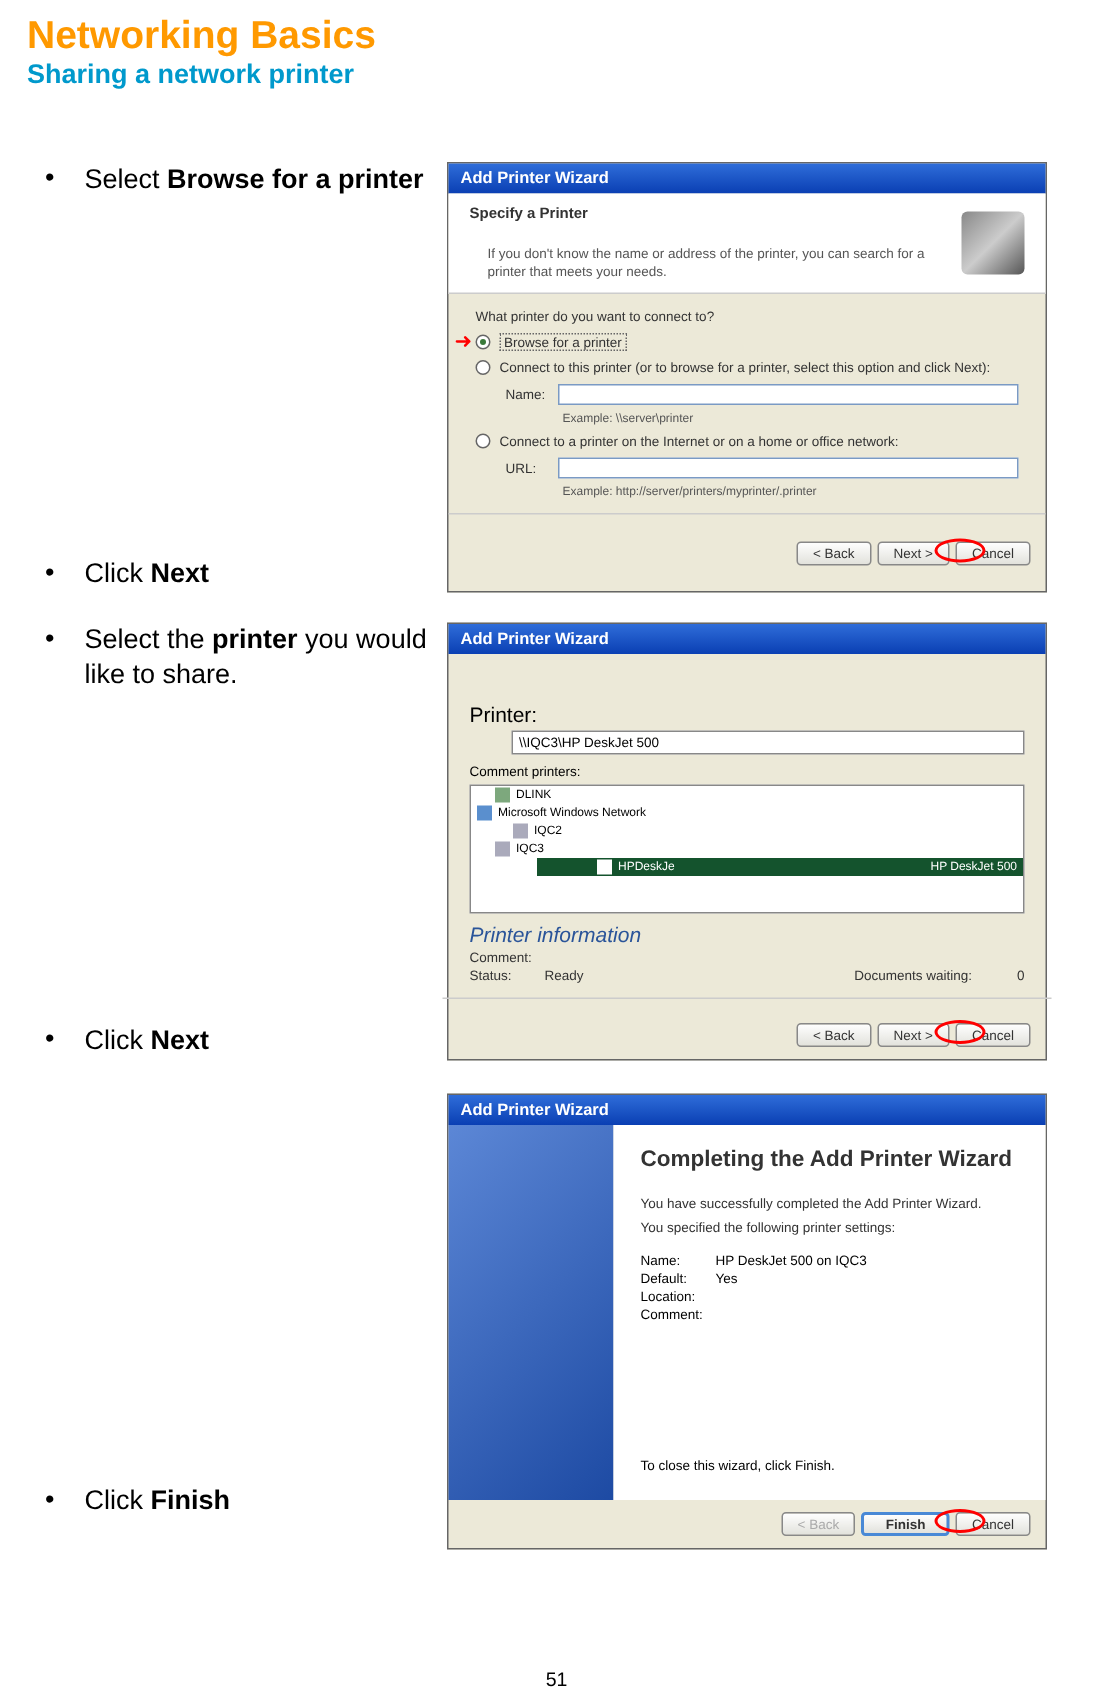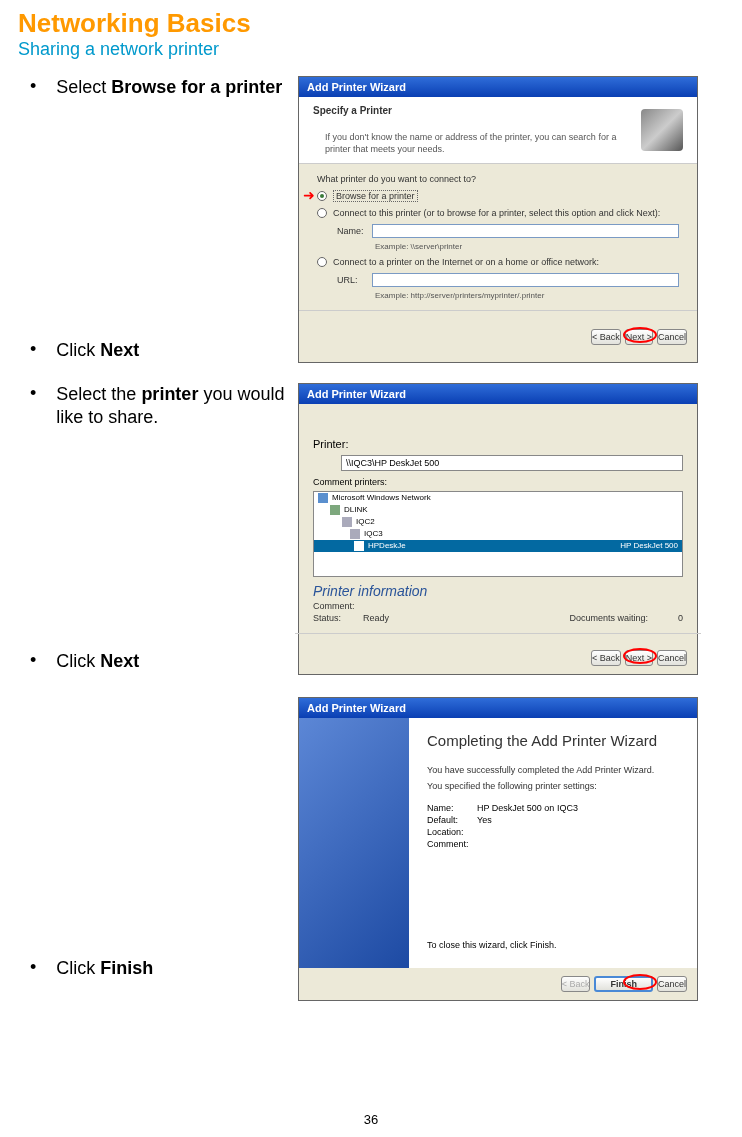--- a/index.html
+++ b/index.html
@@ -17,22 +17,22 @@
     }
     .title {
       color: #ff9900;
       font-size: 26px;
       font-weight: bold;
       margin-bottom: 0;
     }
     .subtitle {
       color: #0099cc;
       font-size: 18px;
-      font-weight: normal;
-      margin-bottom: 16px;
+      font-weight: bold;
+      margin-bottom: 48px;
     }
     .content-row {
       display: flex;
       margin-bottom: 20px;
     }
     .instruction-column {
       width: 280px;
       flex-shrink: 0;
     }
     .instruction {
@@ -168,21 +168,21 @@
       padding: 8px 10px;
       display: flex;
       justify-content: flex-end;
       gap: 4px;
       align-items: center;
     }
     .btn {
       border: 1px solid #888;
       background: linear-gradient(#fefefe, #e2e2dc);
       font-size: 9px;
-      padding: 2px 0;
+      padding: 2px 10px;
       border-radius: 3px;
       color: #333;
     }
     .btn.disabled {
       color: #aaa;
     }
     .btn.default {
       border: 2px solid #4989d6;
       font-weight: bold;
       padding: 1px 14px;
@@ -198,21 +198,21 @@
     .dialog2-body {
       padding: 8px 14px;
     }
     .printer-field-row {
       display: flex;
       align-items: center;
       margin: 6px 0;
     }
     .printer-field-row .pf-label {
       width: 28px;
-      font-size: 11px;
+      font-size: 14px;
     }
     .printer-box {
       border: 1px solid #888;
       background: #fff;
       font-size: 9px;
       flex: 1;
     }
     .browse-tree {
       border: 1px solid #888;
       background: #fff;
@@ -228,22 +228,23 @@
     .tree-icon {
       display: inline-block;
       width: 10px;
       height: 10px;
       margin-right: 4px;
     }
     .tree-icon.network { background: #5a8fce; }
     .tree-icon.group { background: #7da87d; }
     .tree-icon.pc { background: #aab; }
     .tree-item.selected {
-      background: #0369a1;
+      background: #14532d;
       color: #fff;
+      margin-left: 44px;
     }
     .tree-item.selected-row .printer-name { flex: 1; }
     .info-group {
       font-size: 14px;
       color: #2a5499;
       margin-top: 4px;
       font-style: italic;
     }
     .info-row {
       display: flex;
@@ -263,21 +264,21 @@
       background: linear-gradient(135deg, #5c87d6, #1d4aa3);
       min-height: 250px;
     }
     .dialog3-right {
       flex: 1;
       padding: 14px 18px;
       background: #fff;
     }
     .completing-title {
       font-size: 15px;
-      font-weight: normal;
+      font-weight: bold;
       color: #333;
       margin-bottom: 14px;
       line-height: 1.2;
     }
     .summary-text {
       font-size: 9px;
       color: #333;
       line-height: 1.4;
       margin-bottom: 10px;
     }
@@ -400,33 +401,33 @@
 
   <div class="dialog">
     <div class="dialog-title">Add Printer Wizard</div>
     <div class="dialog2-body">
       <div class="printer-field-row">
         <span class="pf-label">Printer:</span>
         <div class="printer-box" style="padding:2px 4px;margin-top:37px;">\\IQC3\HP DeskJet 500</div>
       </div>
       <div style="font-size:9px;">Comment printers:</div>
       <div class="browse-tree">
+        <div class="tree-item" style="padding-left:16px;">
+          <span class="tree-icon group"></span>
+          <span>DLINK</span>
+        </div>
         <div class="tree-item" style="padding-left:4px;">
           <span class="tree-icon network"></span>
           <span>Microsoft Windows Network</span>
         </div>
-        <div class="tree-item" style="padding-left:16px;">
-          <span class="tree-icon group"></span>
-          <span>DLINK</span>
-        </div>
         <div class="tree-item" style="padding-left:28px;">
           <span class="tree-icon pc"></span>
           <span>IQC2</span>
         </div>
-        <div class="tree-item" style="padding-left:36px;align-items:center;">
+        <div class="tree-item" style="padding-left:16px;align-items:center;">
           <span class="tree-icon pc"></span>
           <span>IQC3</span>
         </div>
         <div class="tree-item selected selected-row" style="padding-left:40px;">
           <span class="tree-icon" style="background:#fff;"></span>
           <span class="printer-name">HPDeskJe</span>
           <span>HP DeskJet 500</span>
         </div>
       </div>
       <div class="info-group">Printer information</div>
@@ -488,13 +489,13 @@
     </div>
     <div class="dialog-footer" style="position:relative;">
       <div class="btn disabled">&lt; Back</div>
       <div class="btn default">Finish</div>
       <div class="btn">Cancel</div>
       <div class="red-ellipse" style="right:40px; top:6px;"></div>
     </div>
   </div>
 </div>
 
-<div class="page-number">36</div>
+<div class="page-number">51</div>
 
 </body></html>

